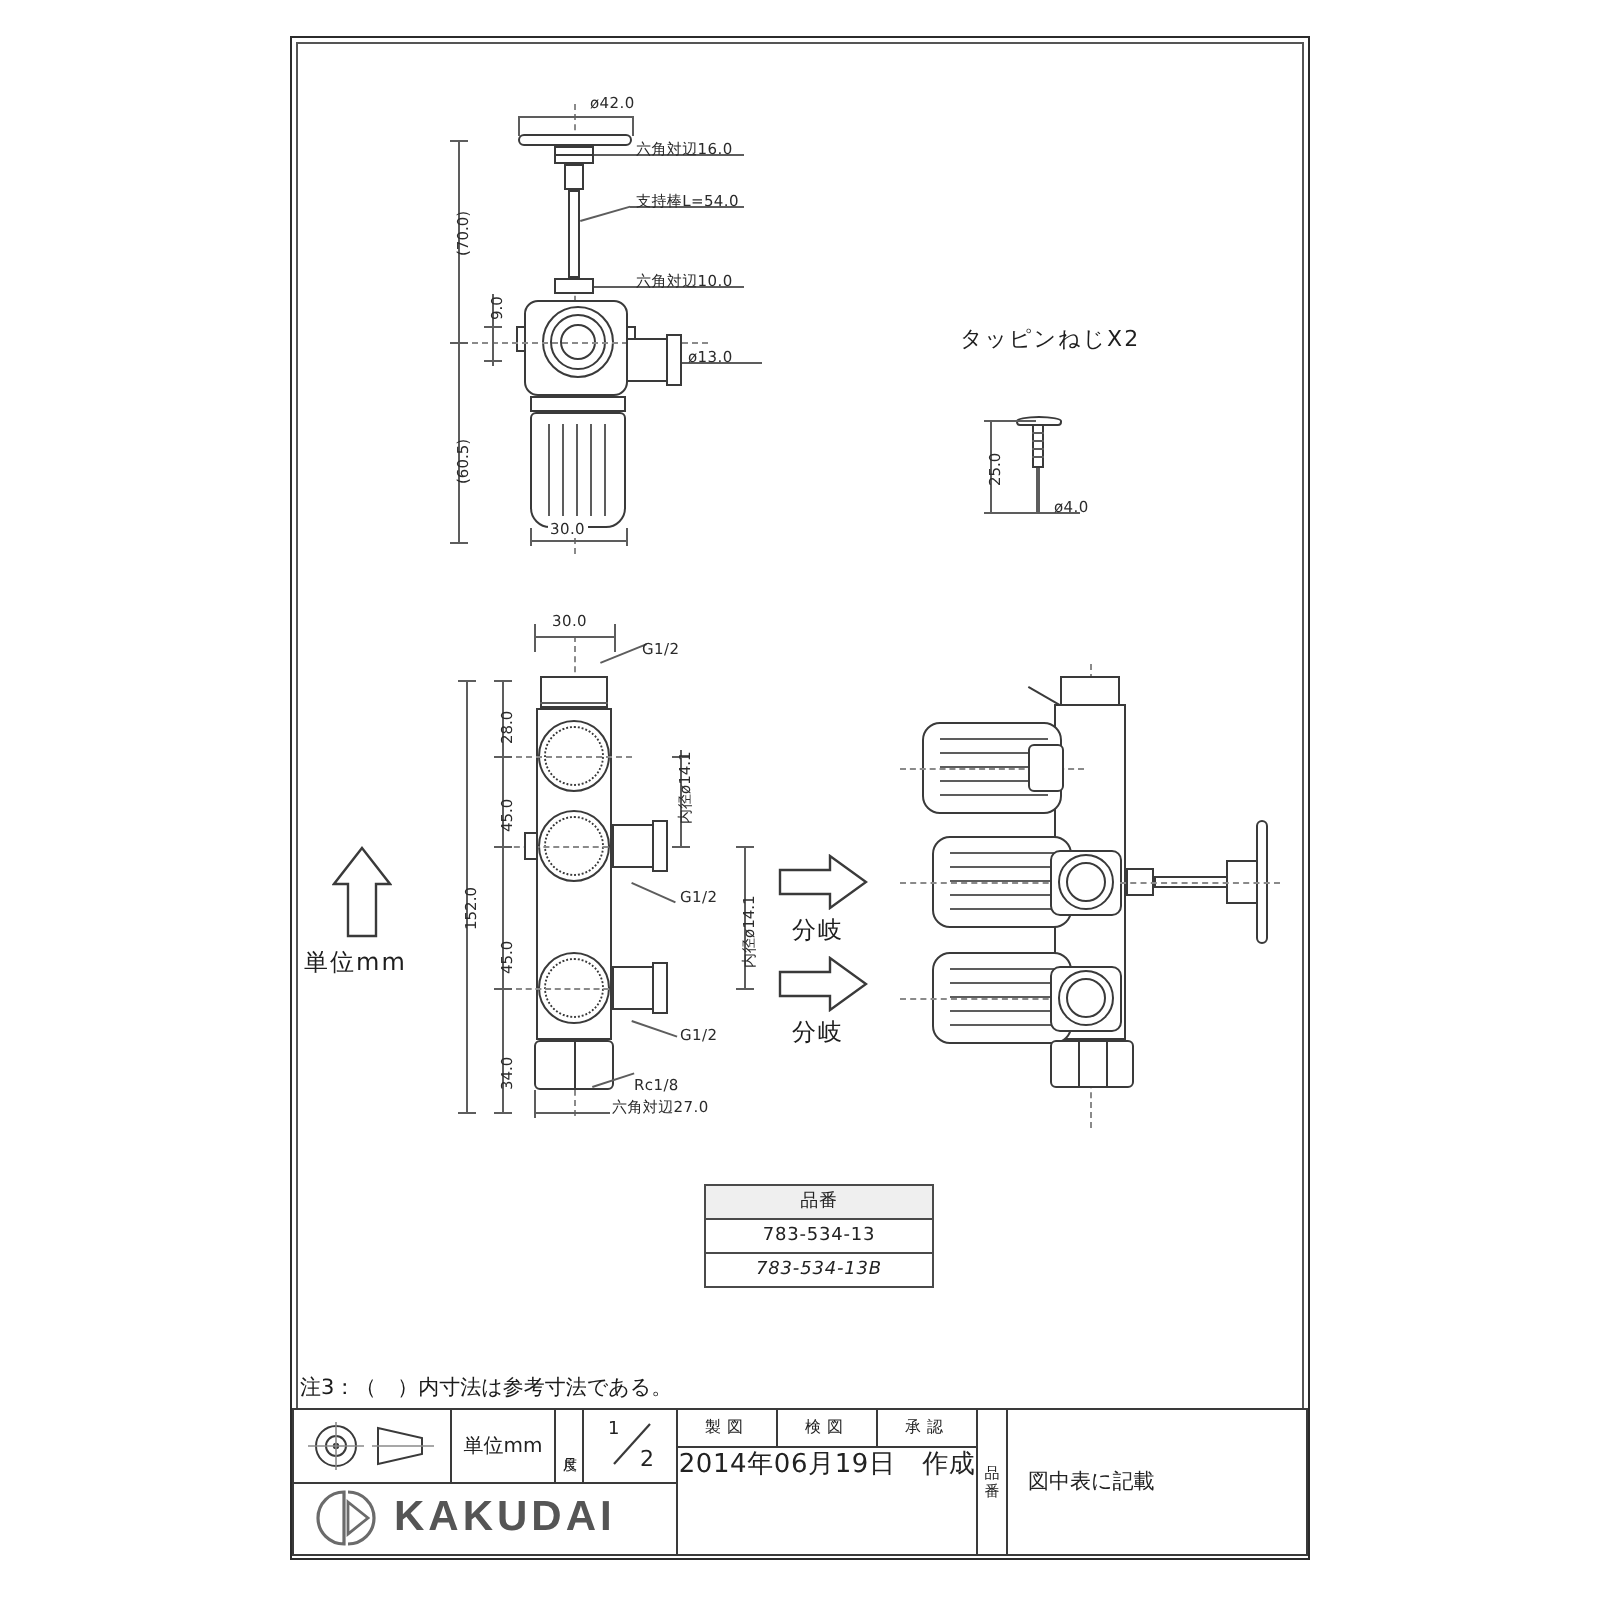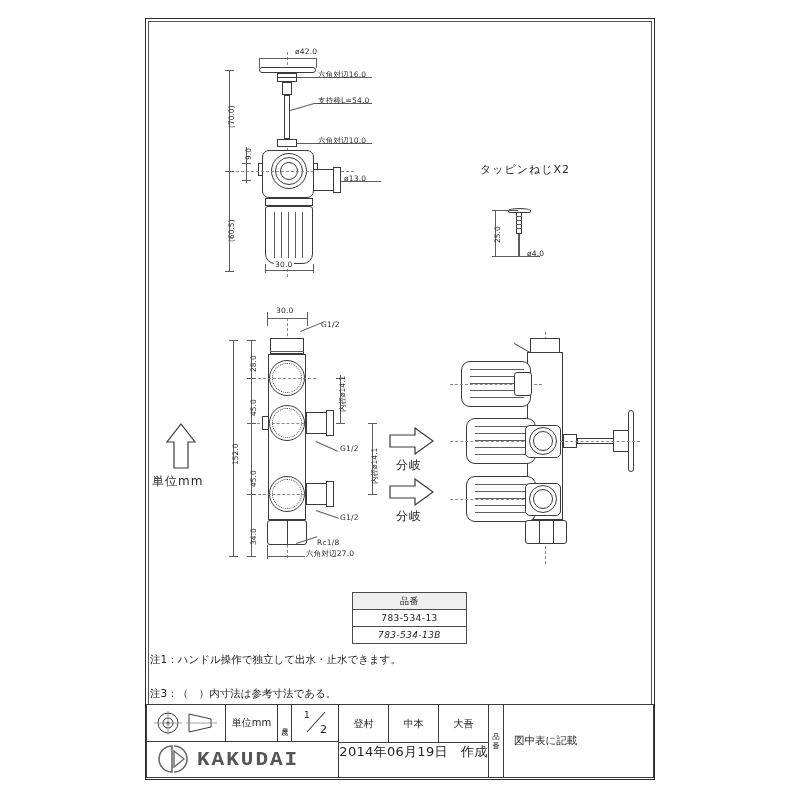--- a/index.html
+++ b/index.html
@@ -45,21 +45,21 @@
   .tb-left-top{height:37px;display:flex;border-bottom:1px solid #3a3a3a;}
   .tb-left-bot{height:36px;display:flex;align-items:center;}
   .tb-unit{width:52px;display:flex;align-items:center;justify-content:center;font-size:10px;border-right:1px solid #3a3a3a;box-sizing:border-box;font-family:"DejaVu Sans",sans-serif;}
   .tb-scale-lab{width:14px;display:flex;align-items:center;justify-content:center;font-size:7px;line-height:8px;writing-mode:vertical-rl;border-right:1px solid #3a3a3a;box-sizing:border-box;font-family:"DejaVu Sans",sans-serif;}
   .tb-scale-val{flex:1;display:flex;align-items:center;justify-content:center;font-size:11px;font-family:"DejaVu Sans",sans-serif;}
   .frac{display:inline-block;position:relative;width:26px;height:26px;}
   .frac .n{position:absolute;left:2px;top:0px;font-size:9px;}
   .frac .s{position:absolute;left:4px;top:1px;width:20px;height:22px;}
   .frac .d{position:absolute;right:1px;bottom:0px;font-size:11px;}
   .kakudai{display:flex;align-items:center;gap:7px;padding-left:9px;}
-  .kak-text{font-size:21px;letter-spacing:2px;color:#555;font-weight:bold;-webkit-text-stroke:0px;font-family:Liberation Mono, monospace;}
+  .kak-text{font-size:21px;letter-spacing:2px;color:#555;font-weight:bold;-webkit-text-stroke:0px;font-family:Liberation Sans, sans-serif;}
 
   .tb-sign{width:150px;display:flex;flex-direction:column;}
   .sign-row{display:flex;height:18px;border-bottom:1px solid #3a3a3a;}
   .sign-row:last-child{border-bottom:none;}
   .sign-c{flex:1;border-right:1px solid #3a3a3a;box-sizing:border-box;text-align:center;font-size:8px;line-height:18px;letter-spacing:3px;font-family:"DejaVu Sans",sans-serif;}
   .sign-c:last-child{border-right:none;}
   .sign-name{flex:1;border-right:1px solid #3a3a3a;box-sizing:border-box;text-align:center;font-size:10px;line-height:19px;font-family:"DejaVu Sans",sans-serif;}
   .sign-name:last-child{border-right:none;}
   .date-row{height:18px;line-height:18px;text-align:center;font-size:13px;letter-spacing:.3px;font-family:"DejaVu Sans",sans-serif;}
 
@@ -315,21 +315,20 @@
     <div class="box" style="left:628px;top:410px;width:6px;height:62px;border-radius:3px;"></div>
     <div class="dash-h" style="left:560px;top:441px;width:80px;"></div>
   </div>
 
   <div id="parts-table">
     <div class="r hd">品番</div>
     <div class="r">783-534-13</div>
     <div class="r">783-534-13B</div>
   </div>
 
-  <div class="note" style="left:150px;top:653px;">注1：ハンドル操作で独立して出水・止水できます。</div>
   <div class="note" style="left:150px;top:687px;">注3：（　）内寸法は参考寸法である。</div>
 
   <div id="title-block">
 
     <div class="tb-cell tb-left">
       <div class="tb-left-top">
         <div class="tb-sym" style="border-right:1px solid #3a3a3a;">
           <svg width="66" height="26" viewBox="0 0 66 26">
             <circle cx="15" cy="13" r="10" fill="none" stroke="#3a3a3a" stroke-width="1"></circle>
             <circle cx="15" cy="13" r="5" fill="none" stroke="#3a3a3a" stroke-width="1"></circle>
@@ -360,24 +359,24 @@
             <path d="M16 2 A13 13 0 0 0 16 28 Z" fill="none" stroke="#6b6b6b" stroke-width="1.6"></path>
             <path d="M18 2 A13 13 0 0 1 18 28" fill="none" stroke="#6b6b6b" stroke-width="1.6"></path>
             <path d="M18 7 L28 15 L18 23 Z" fill="none" stroke="#6b6b6b" stroke-width="1.4"></path>
           </svg>
           <span class="kak-text">KAKUDAI</span>
         </div>
       </div>
     </div>
 
     <div class="tb-cell tb-sign">
-      <div class="sign-row" style="height:37px;">
-        <div class="sign-name" style="line-height:37px;">登村</div>
-        <div class="sign-name" style="line-height:37px;">中本</div>
-        <div class="sign-name" style="line-height:37px;">大吾</div>
+      <div class="sign-row">
+        <div class="sign-c">製図</div>
+        <div class="sign-c">検図</div>
+        <div class="sign-c">承認</div>
       </div>
       <div class="date-row">2014年06月19日　作成</div>
     </div>
 
     <div class="tb-rt">
       <div class="rt-row">
         <div class="rt-lab">品番</div>
         <div class="rt-val">図中表に記載</div>
       </div>
     </div>

